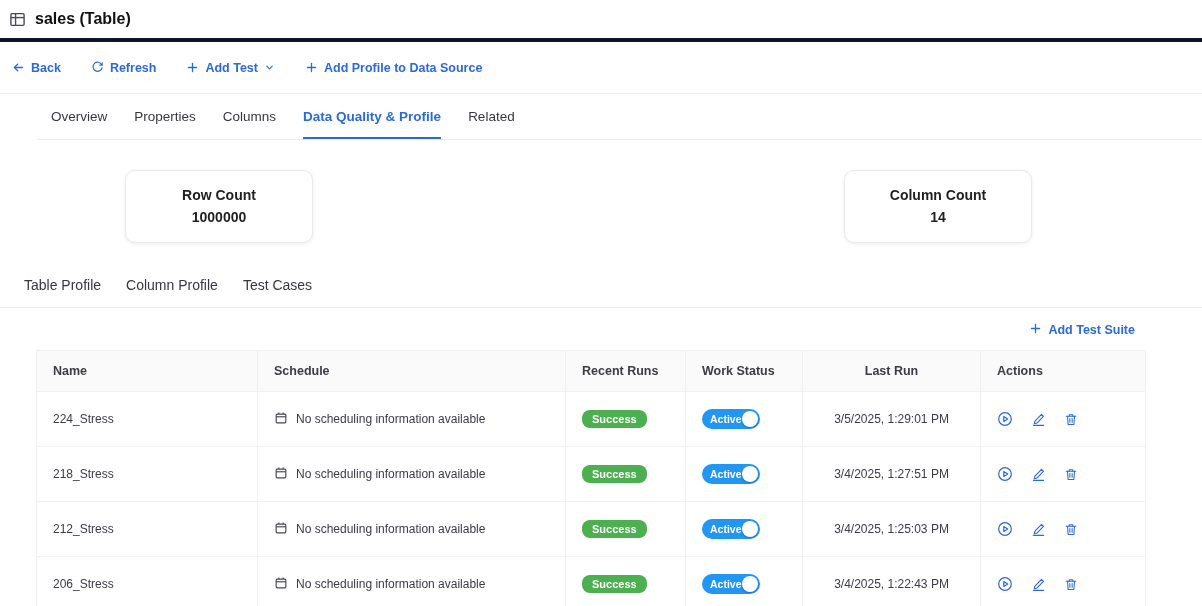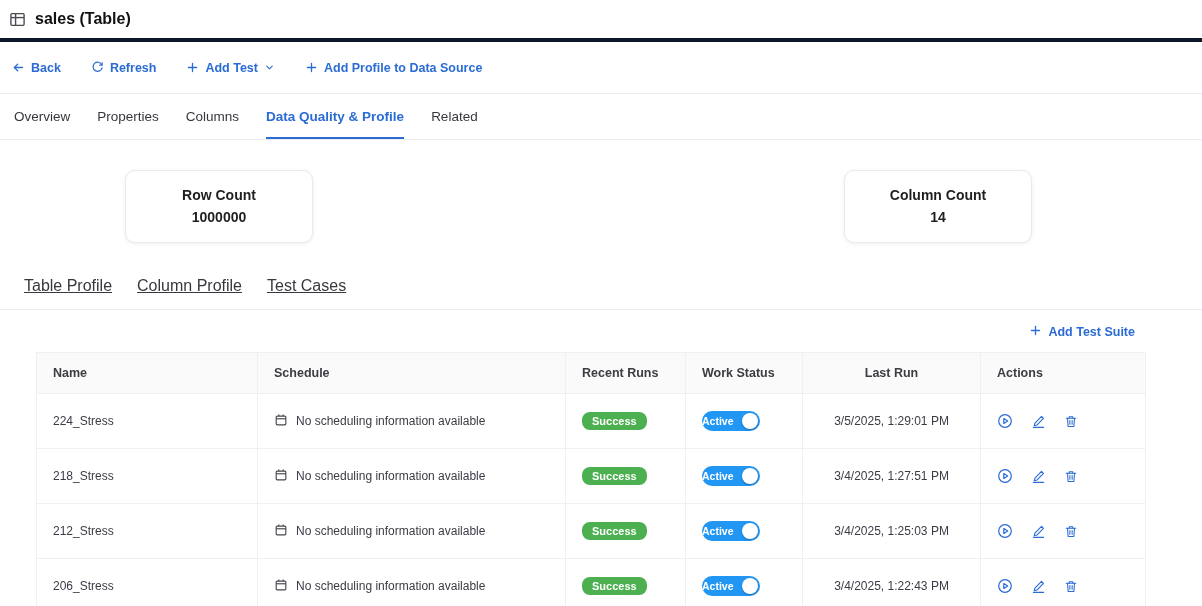--- a/index.html
+++ b/index.html
@@ -23,39 +23,39 @@
 
   
   .toolbar{display:flex;align-items:center;gap:30px;height:52px;padding-left:12px;
     border-bottom:1px solid #ececf0;}
   .tool-btn{display:inline-flex;align-items:center;gap:6px;color:var(--accent);
     font-size:12.5px;font-weight:700;cursor:pointer;background:none;border:none;
     font-family:inherit;}
   .tool-btn svg{display:block;}
 
   
-  .tabs{display:flex;gap:27px;padding-left:14px;border-bottom:1px solid #ececf0;}
+  .tabs{display:flex;gap:27px;padding-left:14px;border-bottom:1px solid #ececf0;margin-left:37px;}
   .tab{font-size:13.5px;color:#37373f;padding:15px 0 13px 0;cursor:pointer;
     border-bottom:2px solid transparent;}
   .tab.active{color:var(--accent);font-weight:700;border-bottom-color:var(--accent);}
 
   
   .cards{display:flex;justify-content:space-between;align-items:flex-start;
     padding:30px 170px 0 125px;}
   .card{width:188px;background:#fff;border:1px solid var(--card-border);
     border-radius:10px;box-shadow:0 1px 4px rgba(20,20,40,.07);
     padding:14px 12px;text-align:center;}
   .card .card-title{font-size:14px;font-weight:700;color:var(--text-dark);line-height:1.55;}
   .card .card-value{font-size:14px;font-weight:700;color:var(--text-dark);line-height:1.55;}
 
   
   .subtabs{display:flex;gap:25px;padding-left:24px;margin-top:28px;
     border-bottom:1px solid #ececf0;}
-  .subtab{font-size:16px;color:#37373f;padding:6px 0 12px 0;cursor:pointer;
-    border-bottom:2px solid transparent;text-decoration:underline;}
+  .subtab{font-size:14px;color:#37373f;padding:6px 0 12px 0;cursor:pointer;
+    border-bottom:2px solid transparent;}
   .subtab.active{color:var(--accent);font-weight:700;border-bottom-color:var(--accent);}
 
   
   .suite-actions{display:flex;justify-content:flex-end;padding:14px 67px 0 0;}
   .link-btn{display:inline-flex;align-items:center;gap:6px;color:var(--accent);
     font-size:12.5px;font-weight:600;cursor:pointer;background:none;border:none;
     font-family:inherit;}
 
   
   .suite-table{margin:12px 57px 0 36px;width:1109px;border-collapse:collapse;
@@ -65,21 +65,21 @@
     text-align:left;padding:13px 16px;}
   .suite-table td{font-size:12px;color:var(--text-body);padding:17px 16px;background:#fff;}
   .suite-table th.center,.suite-table td.center{text-align:center;}
   .schedule-cell{display:flex;align-items:center;gap:8px;color:#3b3b46;}
   .schedule-cell svg{flex:none;color:#45454e;}
 
   .badge-success{display:inline-block;background:var(--success);color:#fff;
     font-size:11px;font-weight:600;padding:3px 10px;border-radius:8px;cursor:pointer;}
 
   .toggle{position:relative;display:inline-flex;align-items:center;width:58px;height:20px;
-    background:var(--toggle);border-radius:10px;cursor:pointer;}
+    background:var(--toggle);border-radius:10px;cursor:pointer;padding-left:8px;}
   .toggle .toggle-label{color:#fff;font-size:10.5px;font-weight:600;}
   .toggle .knob{position:absolute;right:2px;top:2px;width:16px;height:16px;
     border-radius:50%;background:#fff;box-shadow:0 1px 2px rgba(0,0,0,.25);}
 
   .actions-cell{display:flex;align-items:center;gap:18px;}
   .icon-btn{background:none;border:none;padding:0;color:var(--accent);cursor:pointer;
     display:inline-flex;}
 </style>
 </head>
 <body>

